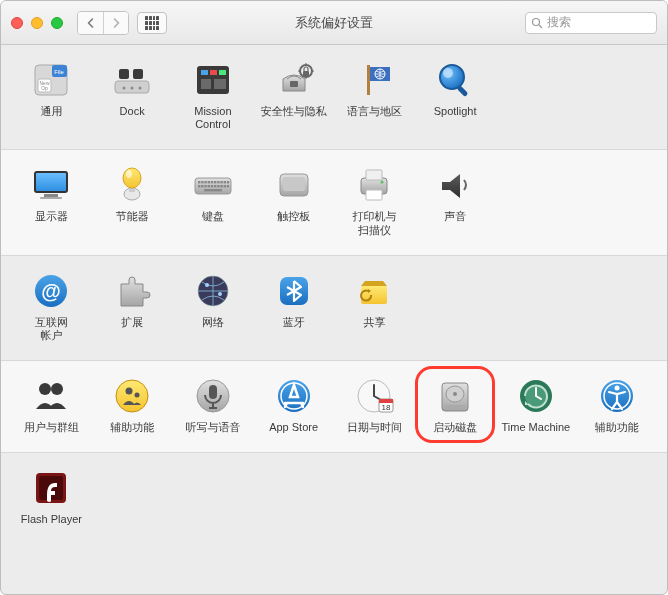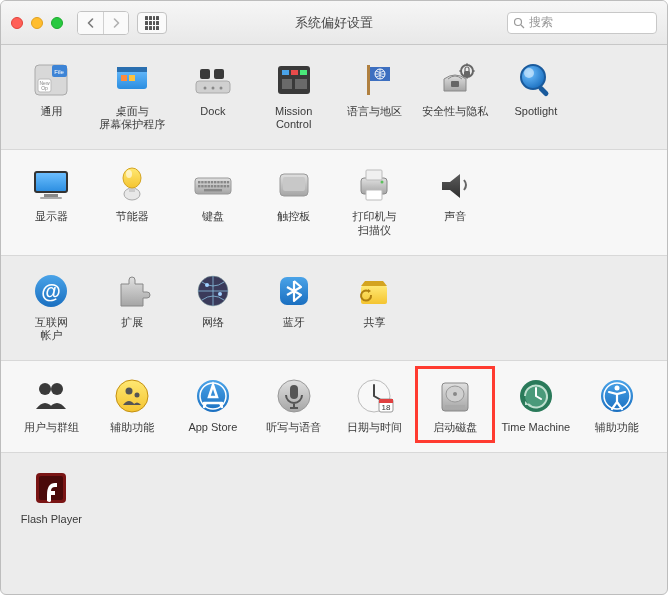--- a/index.html
+++ b/index.html
@@ -72,21 +72,21 @@
 .title {
   position: absolute;
   left: 0; right: 0;
   text-align: center;
   font-size: 13px;
   color: #4a4a4a;
   pointer-events: none;
 }
 .search {
   margin-left: auto;
-  width: 150px; height: 22px;
+  width: 132px; height: 22px;
   border: 1px solid #c8c8c8;
   border-radius: 4px;
   background: #fff;
   display: flex; align-items: center;
   padding: 0 5px;
   font-size: 12px;
   color: #999;
 }
 .search svg { margin-right: 4px; }
 .content {
@@ -127,21 +127,21 @@
 }
 .badge {
   position: absolute;
   top: -3px; right: -3px;
   width: 14px; height: 14px;
   background: #e94b3c;
   border-radius: 50%;
 }
 .highlight {
   border: 3px solid #ff3b30;
-  border-radius: 0;
+  border-radius: 17px;
   padding: 6px 2px;
   margin: -9px -5px;
 }
 </style>
 </head>
 <body>
 
 <div class="window">
 
   <div class="titlebar">
@@ -200,32 +200,20 @@
                 <rect x="8" y="20" width="13" height="13" rx="2" fill="#fff" stroke="#bbb"></rect>
                 <text x="14.5" y="26" font-size="5" fill="#888" text-anchor="middle">New</text>
                 <text x="14.5" y="31" font-size="5" fill="#888" text-anchor="middle">Op</text>
               </svg>
             </div>
             <div class="label">通用</div>
           </div>
           <div class="item">
             <div class="iconbox">
               <svg width="42" height="42" viewBox="0 0 42 42">
-                <rect x="6" y="8" width="30" height="22" rx="3" fill="url(#gBlueL)"></rect>
-                <rect x="6" y="8" width="30" height="5" fill="#2a6fb0"></rect>
-                <rect x="10" y="16" width="6" height="6" fill="#ff8a3d"></rect>
-                <rect x="18" y="16" width="6" height="6" fill="#ffc23d"></rect>
-              </svg>
-            </div>
-            <div class="label">桌面与
-屏幕保护程序</div>
-          </div>
-          <div class="item">
-            <div class="iconbox">
-              <svg width="42" height="42" viewBox="0 0 42 42">
                 <rect x="4" y="22" width="34" height="12" rx="3" fill="#d0d0d0" stroke="#aaa"></rect>
                 <rect x="8" y="10" width="10" height="10" rx="2" fill="#3a3a3a"></rect>
                 <rect x="22" y="10" width="10" height="10" rx="2" fill="#3a3a3a"></rect>
                 <circle cx="13" cy="29" r="1.5" fill="#888"></circle>
                 <circle cx="21" cy="29" r="1.5" fill="#888"></circle>
                 <circle cx="29" cy="29" r="1.5" fill="#888"></circle>
               </svg>
             </div>
             <div class="label">Dock</div>
           </div>
@@ -235,48 +223,48 @@
                 <rect x="5" y="7" width="32" height="28" rx="3" fill="#3a3a3a"></rect>
                 <rect x="9" y="11" width="7" height="5" fill="#4aa3e8"></rect>
                 <rect x="18" y="11" width="7" height="5" fill="#e84b4b"></rect>
                 <rect x="27" y="11" width="7" height="5" fill="#4ae87a"></rect>
                 <rect x="9" y="20" width="10" height="10" fill="#6a6a6a"></rect>
                 <rect x="22" y="20" width="12" height="10" fill="#6a6a6a"></rect>
               </svg>
             </div>
             <div class="label">Mission
 Control</div>
-          </div>
-          <div class="item">
-            <div class="iconbox">
-              <svg width="42" height="42" viewBox="0 0 42 42">
-                <rect x="14" y="6" width="3" height="30" fill="#b08040"></rect>
-                <rect x="17" y="8" width="20" height="14" fill="#3d6fc0"></rect>
-                <circle cx="27" cy="15" r="5" fill="none" stroke="#fff" stroke-width="1"></circle>
-                <path d="M22 15 h10 M27 10 v10 M23 12 q4 3 8 0 M23 18 q4 -3 8 0" stroke="#fff" stroke-width="0.8" fill="none"></path>
-              </svg>
-            </div>
-            <div class="label">语言与地区</div>
           </div>
           <div class="item">
             <div class="iconbox">
               <svg width="42" height="42" viewBox="0 0 42 42">
                 <path d="M10 32 l0 -12 q11 -8 22 0 l0 12 z" fill="url(#gGray)" stroke="#888"></path>
                 <path d="M14 20 q7 -6 14 0" fill="none" stroke="#888"></path>
                 <rect x="17" y="22" width="8" height="6" rx="1" fill="#666"></rect>
                 <rect x="26" y="4" width="16" height="14" rx="7" fill="none" stroke="none"></rect>
                 <g transform="translate(24,3)">
                   <circle cx="9" cy="9" r="6" fill="none" stroke="#666" stroke-width="2"></circle>
                   <path d="M9 3 l0 -2 M9 15 l0 2 M3 9 l-2 0 M15 9 l2 0" stroke="#666"></path>
                   <rect x="6" y="9" width="6" height="5" rx="1" fill="#666"></rect>
                   <path d="M7 9 v-2 a2 2 0 0 1 4 0 v2" fill="none" stroke="#666" stroke-width="1.2"></path>
                 </g>
               </svg>
             </div>
             <div class="label">安全性与隐私</div>
+          </div>
+          <div class="item">
+            <div class="iconbox">
+              <svg width="42" height="42" viewBox="0 0 42 42">
+                <rect x="14" y="6" width="3" height="30" fill="#b08040"></rect>
+                <rect x="17" y="8" width="20" height="14" fill="#3d6fc0"></rect>
+                <circle cx="27" cy="15" r="5" fill="none" stroke="#fff" stroke-width="1"></circle>
+                <path d="M22 15 h10 M27 10 v10 M23 12 q4 3 8 0 M23 18 q4 -3 8 0" stroke="#fff" stroke-width="0.8" fill="none"></path>
+              </svg>
+            </div>
+            <div class="label">语言与地区</div>
           </div>
           <div class="item">
             <div class="iconbox">
               <svg width="42" height="42" viewBox="0 0 42 42">
                 <circle cx="18" cy="18" r="12" fill="url(#gSpot)" stroke="#1a5a9c" stroke-width="2"></circle>
                 <circle cx="14" cy="14" r="5" fill="rgba(255,255,255,0.5)"></circle>
                 <rect x="26" y="26" width="12" height="5" rx="2.5" fill="#1a5a9c" transform="rotate(45 26 26)"></rect>
               </svg>
             </div>
             <div class="label">Spotlight</div>
@@ -445,36 +433,36 @@
                 <circle cx="26" cy="20" r="2.5" fill="#555"></circle>
                 <path d="M12 30 q6 -8 12 0" fill="#555"></path>
                 <path d="M22 30 q4 -5 8 0" fill="#555"></path>
               </svg>
             </div>
             <div class="label">辅助功能</div>
           </div>
           <div class="item">
             <div class="iconbox">
               <svg width="42" height="42" viewBox="0 0 42 42">
+                <circle cx="21" cy="21" r="16" fill="url(#gGray)" stroke="#999"></circle>
+                <rect x="17" y="10" width="8" height="14" rx="4" fill="#555"></rect>
+                <path d="M13 20 a8 8 0 0 0 16 0 M21 28 v5 M17 33 h8" stroke="#555" stroke-width="2" fill="none"></path>
+              </svg>
+            </div>
+            <div class="label">听写与语音</div>
+          </div>
+          <div class="item">
+            <div class="iconbox">
+              <svg width="42" height="42" viewBox="0 0 42 42">
                 <circle cx="21" cy="21" r="16" fill="url(#gBlue)"></circle>
                 <path d="M21 10 l4 12 h-8 z M12 28 h18 M14 28 l-2 4 M28 28 l2 4" stroke="#fff" stroke-width="2.5" fill="none" stroke-linecap="round"></path>
                 <circle cx="21" cy="21" r="13" fill="none" stroke="#fff" stroke-width="1.5"></circle>
               </svg>
             </div>
             <div class="label">App Store</div>
-          </div>
-          <div class="item">
-            <div class="iconbox">
-              <svg width="42" height="42" viewBox="0 0 42 42">
-                <circle cx="21" cy="21" r="16" fill="url(#gGray)" stroke="#999"></circle>
-                <rect x="17" y="10" width="8" height="14" rx="4" fill="#555"></rect>
-                <path d="M13 20 a8 8 0 0 0 16 0 M21 28 v5 M17 33 h8" stroke="#555" stroke-width="2" fill="none"></path>
-              </svg>
-            </div>
-            <div class="label">听写与语音</div>
           </div>
           <div class="item">
             <div class="iconbox">
               <svg width="42" height="42" viewBox="0 0 42 42">
                 <circle cx="21" cy="21" r="16" fill="#f8f8f8" stroke="#bbb"></circle>
                 <path d="M21 10 v11 l7 4" stroke="#444" stroke-width="2" fill="none" stroke-linecap="round"></path>
                 <rect x="26" y="24" width="14" height="13" rx="2" fill="#fff" stroke="#999"></rect>
                 <rect x="26" y="24" width="14" height="4" fill="#e04040"></rect>
                 <text x="33" y="35" font-size="8" text-anchor="middle" fill="#333">18</text>
               </svg>

